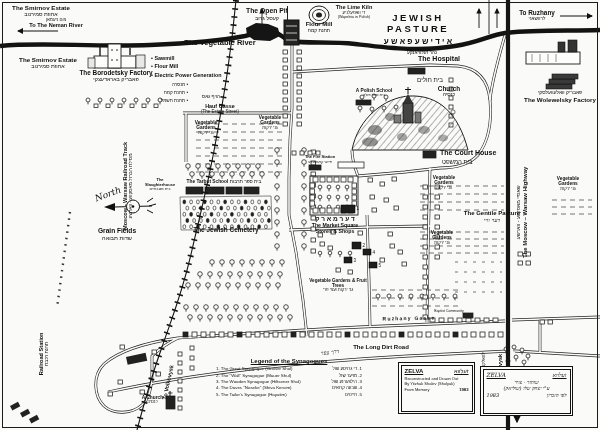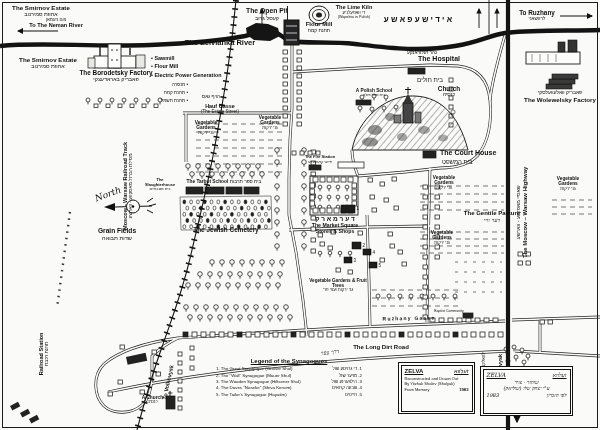--- a/index.html
+++ b/index.html
@@ -718,27 +718,28 @@
   <div class="l" style="left:296px;top:21px;width:46px">
     <div class="b" style="font-size:6px">Flour Mill</div>
     <div style="font-size:4.8px">תחנת קמח</div>
   </div>
   <div class="l" style="left:324px;top:4px;width:60px">
     <div class="b" style="font-size:5.6px">The Lime Kiln</div>
     <div style="font-size:4.4px">די וואפעלניע</div>
     <div style="font-size:3.7px">(Wapelnia in Polish)</div>
   </div>
   <div class="l" style="left:366px;top:13px;width:104px">
+    <div class="b" style="font-size:9.5px;letter-spacing:2.5px">JEWISH PASTURE</div>
     <div class="b" style="font-size:8px;margin-top:2px">א י ד י ש ע   פ א ש ע</div>
   </div>
   <div class="l" style="left:512px;top:9px;width:50px">
     <div class="b" style="font-size:6.4px">To Ruzhany</div>
     <div style="font-size:4.6px">לרוזשאני</div>
   </div>
-  <div class="l b" style="left:182px;top:39px;width:76px;font-size:7.5px">The Zelvianka River</div>
+  <div class="l b" style="left:182px;top:39px;width:76px;font-size:7.5px">The Vegetable River</div>
   <div class="l" style="left:400px;top:50px;width:44px;font-size:4.8px">נהר זעלוויאנקע</div>
   <div class="l" style="left:74px;top:69px;width:84px">
     <div class="b" style="font-size:6.4px">The Borodetsky Factory</div>
     <div style="font-size:5.4px">פאבריק באראדעצקי</div>
   </div>
   <div class="l lt" style="left:151px;top:54px;width:82px;line-height:1.55">
     <div class="b" style="font-size:5.4px">• Sawmill</div>
     <div class="b" style="font-size:5.4px">• Flour Mill</div>
     <div class="b" style="font-size:5.4px">• Electric Power Generation</div>
   </div>

